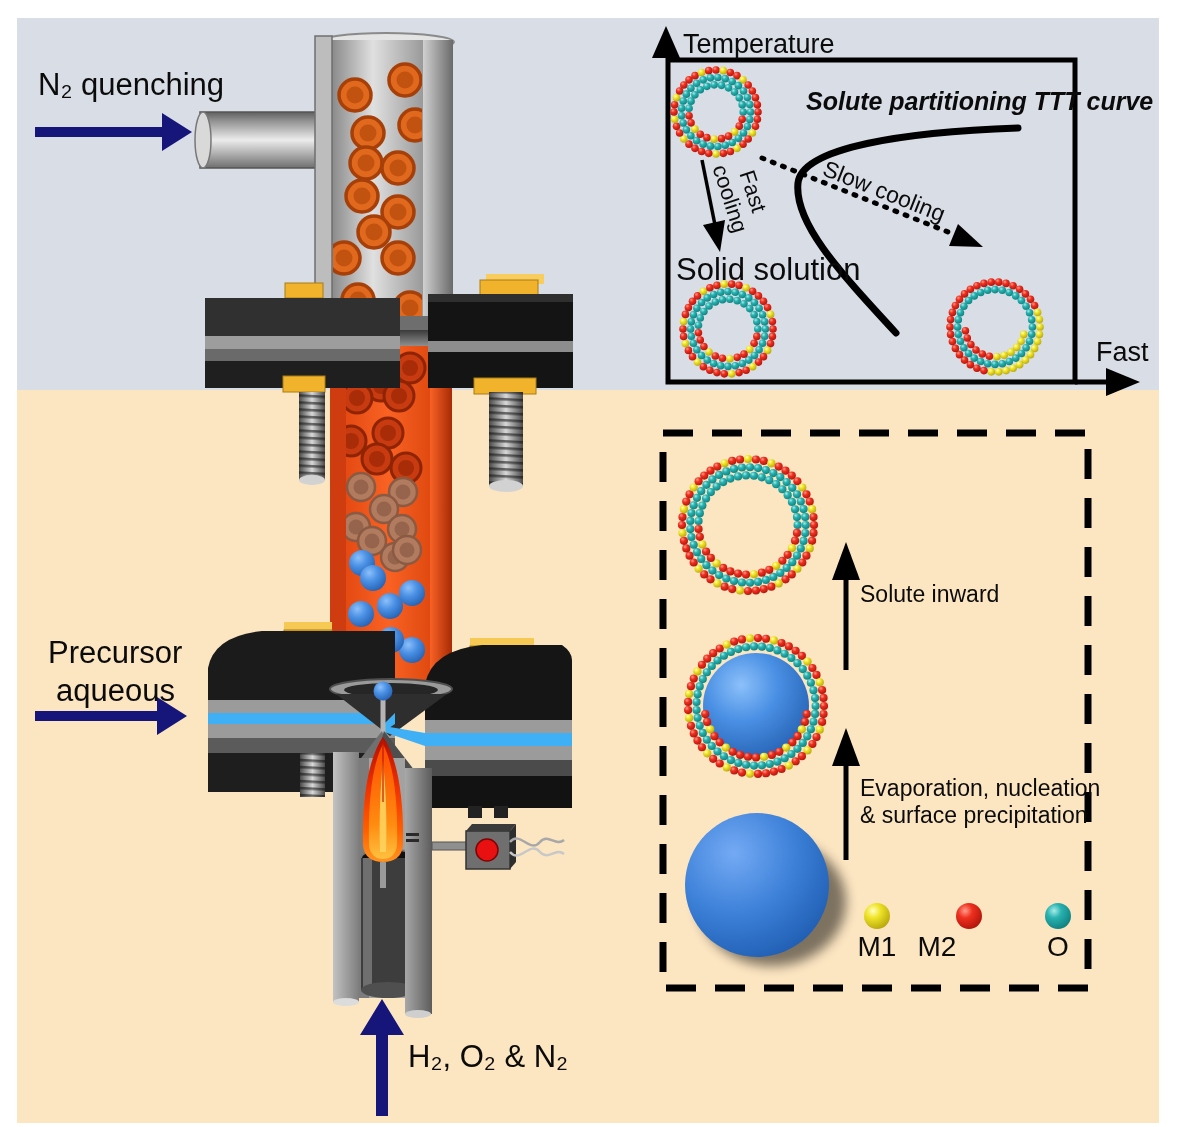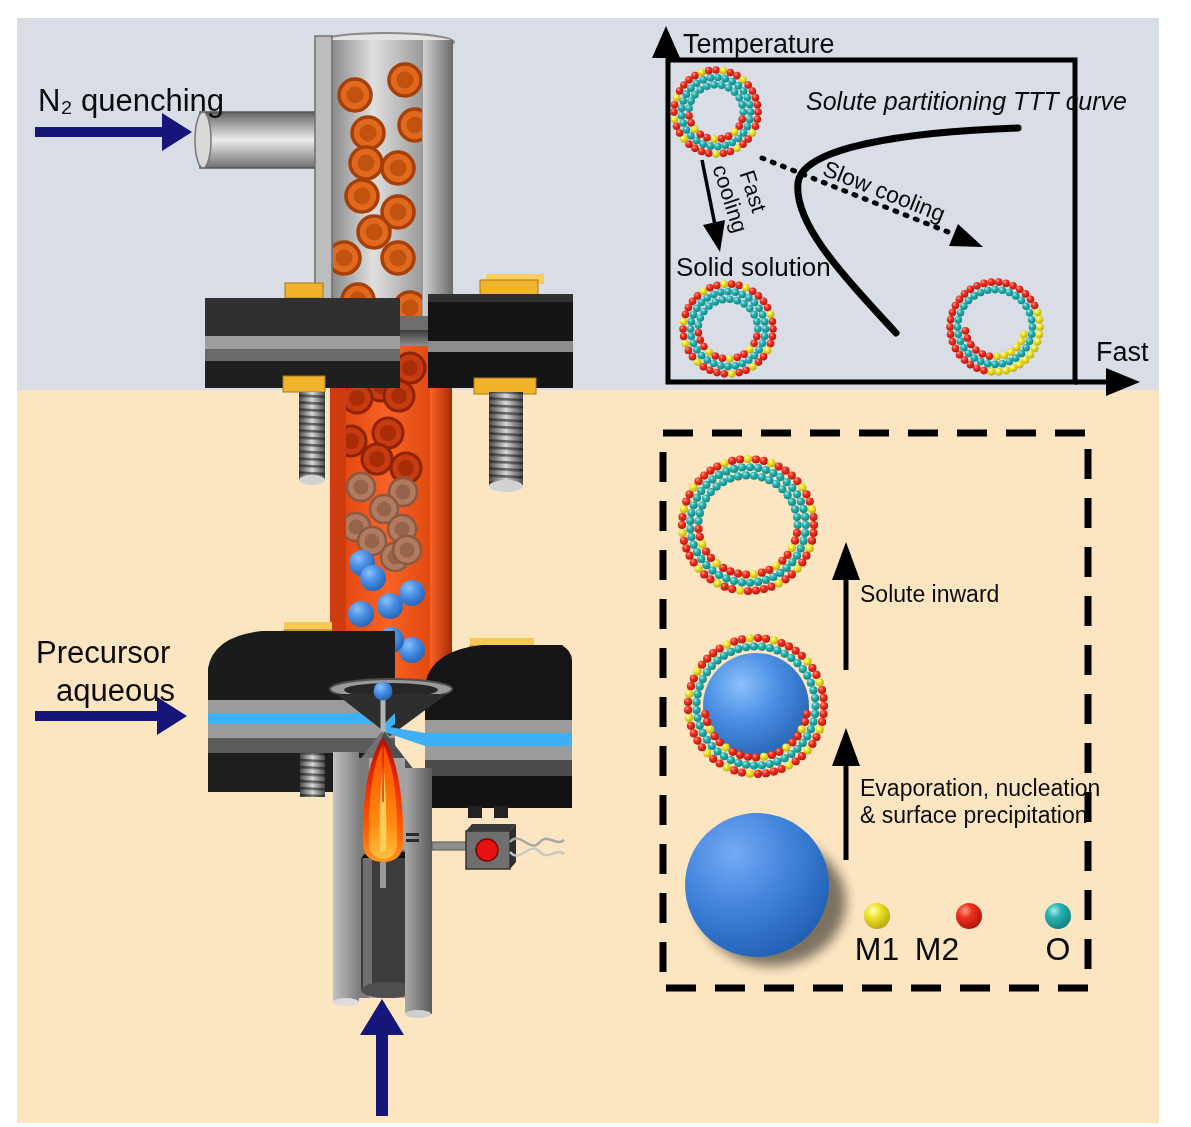--- a/index.html
+++ b/index.html
@@ -4,26 +4,26 @@
 <style>
   html,body{margin:0;padding:0;background:#ffffff}
   #stage{position:relative;width:1191px;height:1127px;background:#ffffff;
          font-family:"Liberation Sans",sans-serif;overflow:hidden}
   .panel{position:absolute}
   #panel-top{left:17px;top:18px;width:1142px;height:372px;background:#d8dde6}
   #panel-bottom{left:17px;top:390px;width:1142px;height:733px;background:#fce5c1}
   svg#fig{position:absolute;left:0;top:0}
   .lbl{position:absolute;color:#0b0b0b;white-space:nowrap;line-height:1.1}
   .b{font-weight:normal}
-  .i{font-style:italic;font-weight:400}
+  .i{font-style:italic;font-weight:700}
   .f31{font-size:31px}
   .f27{font-size:27px}
-  .f26{font-size:26px}
+  .f26{font-size:31px}
   .f25{font-size:25px}
-  .f24{font-size:32px}
+  .f24{font-size:28px}
   .f23{font-size:23px}
   .f22{font-size:22px}
   .ctr{text-align:center}
   .rot72{transform:rotate(72deg);transform-origin:center center}
   .rot21{transform:rotate(21.5deg);transform-origin:center center}
 </style>
 </head>
 <body>
 
 <div id="stage">
@@ -880,23 +880,24 @@
           <circle cx="725.7878380321669" cy="747.5834735108723" r="4.1" fill="url(#bead-yellow)"></circle>
           <circle cx="719.6547114470114" cy="742.3452885529886" r="4.1" fill="url(#bead-red)"></circle>
           <circle cx="714.4165264891277" cy="736.2121619678331" r="4.1" fill="url(#bead-red)"></circle>
           <circle cx="710.202264656718" cy="729.3351116866127" r="4.1" fill="url(#bead-yellow)"></circle>
           <circle cx="707.1156950624292" cy="721.8834735108722" r="4.1" fill="url(#bead-red)"></circle>
           <circle cx="705.2328192934099" cy="714.0407315030678" r="4.1" fill="url(#bead-red)"></circle>
         </g>
       </g>
   </svg>
 
-  <div class="lbl b f31" style="left:38px;top:84px">N₂ quenching</div>
-  <div class="lbl b f31" style="left:36px;top:636px">Precursor</div>
+  <div class="lbl b f31" style="left:38px;top:68px">N₂ quenching</div>
+  <div class="lbl b f31" style="left:48px;top:636px">Precursor</div>
   <div class="lbl b f31" style="left:56px;top:674px">aqueous</div>
+  <div class="lbl b f31" style="left:408px;top:1040px">H₂, O₂ &amp; N₂</div>
 
   <div class="lbl b f27" style="left:683px;top:30px">Temperature</div>
   <div class="lbl b f27" style="left:1096px;top:338px">Fast</div>
   <div class="lbl i f25" style="left:806px;top:88px">Solute partitioning TTT curve</div>
   <div class="lbl f22 ctr rot72" style="left:691px;top:171px;width:100px">
     <span>Fast</span><br>
     <span>cooling</span>
   </div>
   <div class="lbl f23 ctr rot21" style="left:814px;top:179px;width:140px">Slow cooling</div>
   <div class="lbl f26" style="left:676px;top:253px">Solid solution</div>

